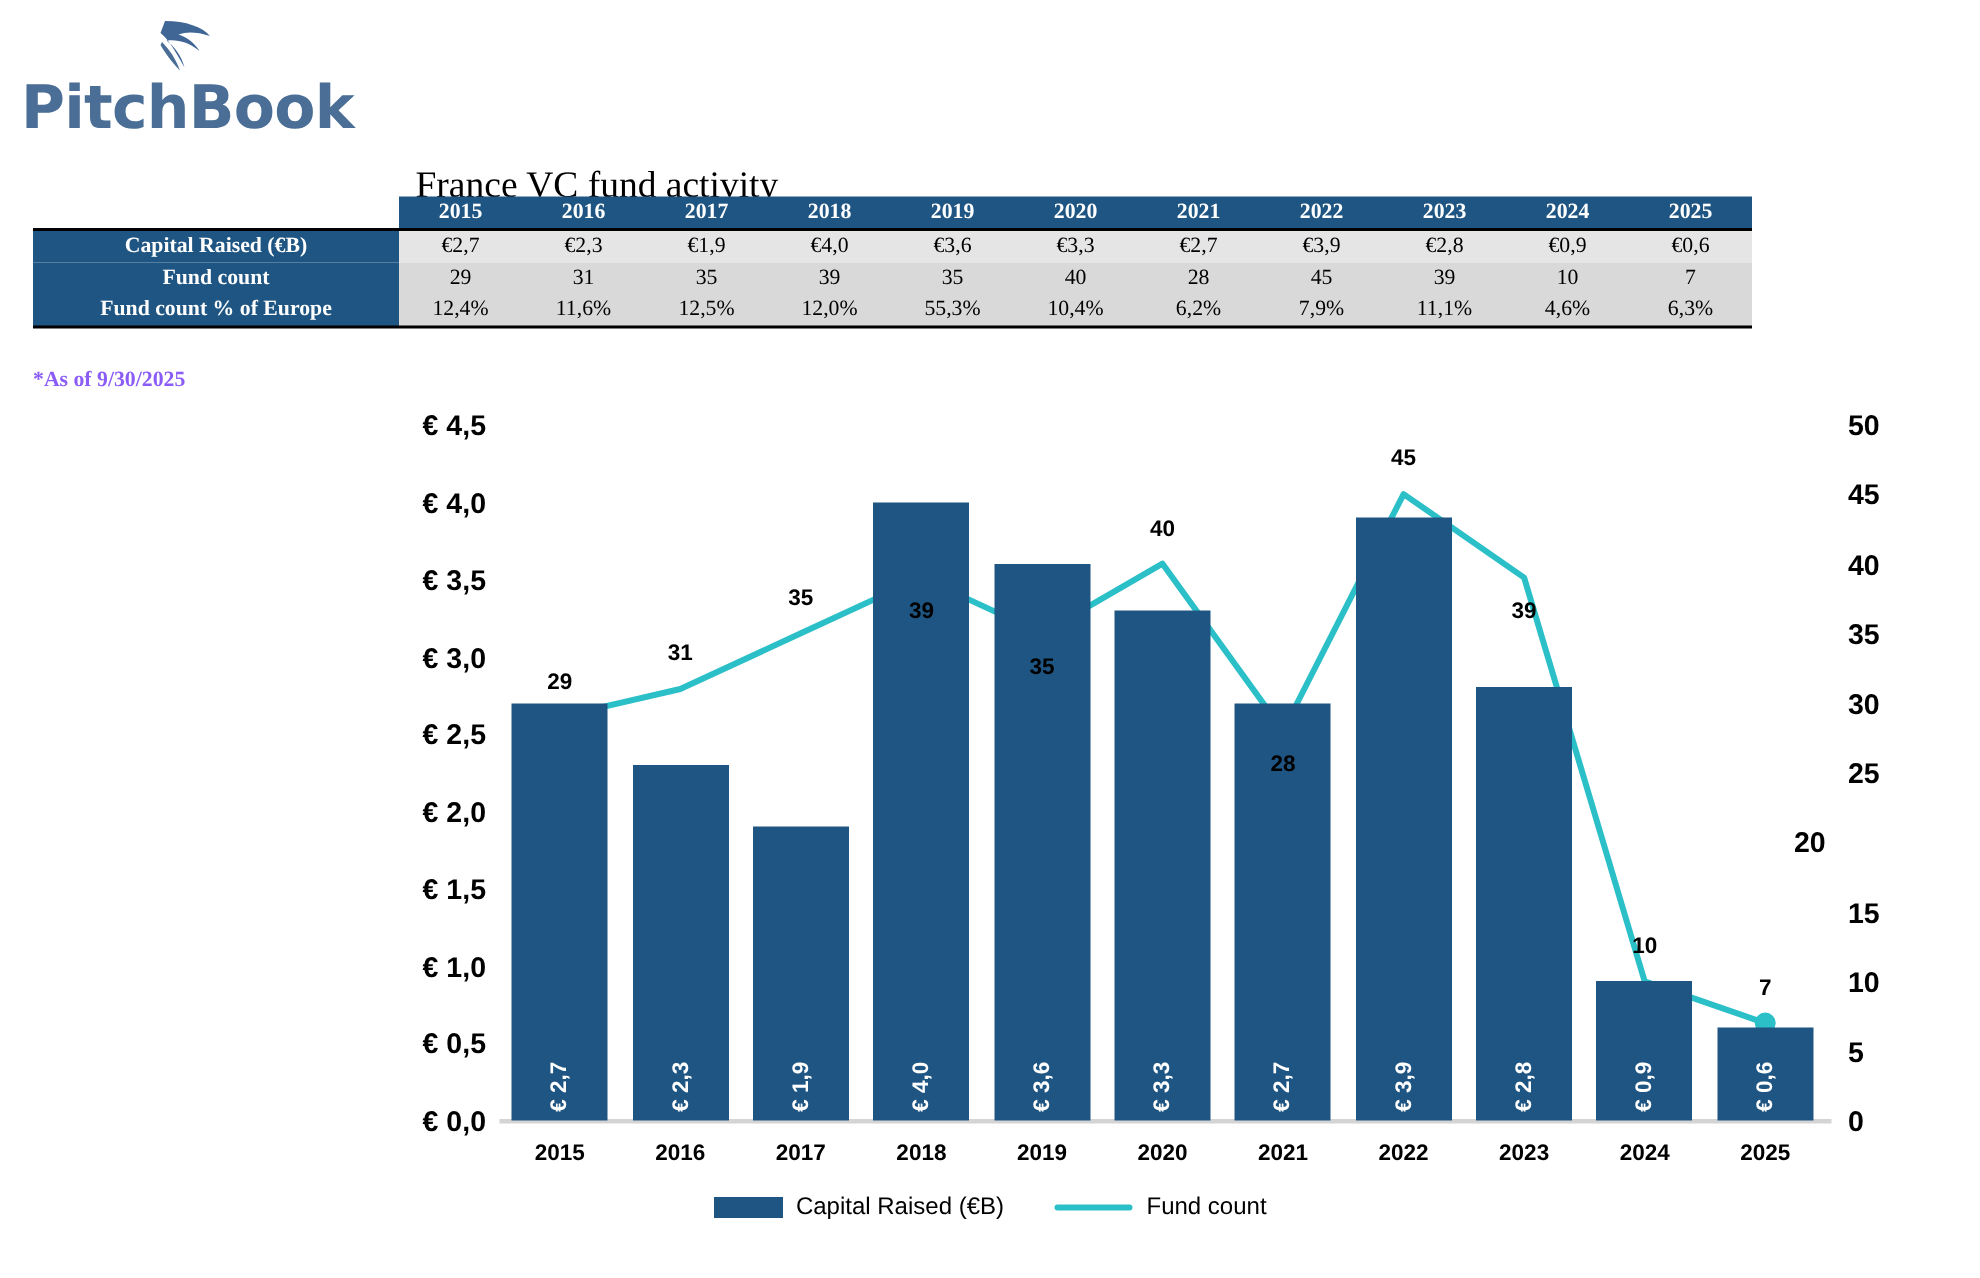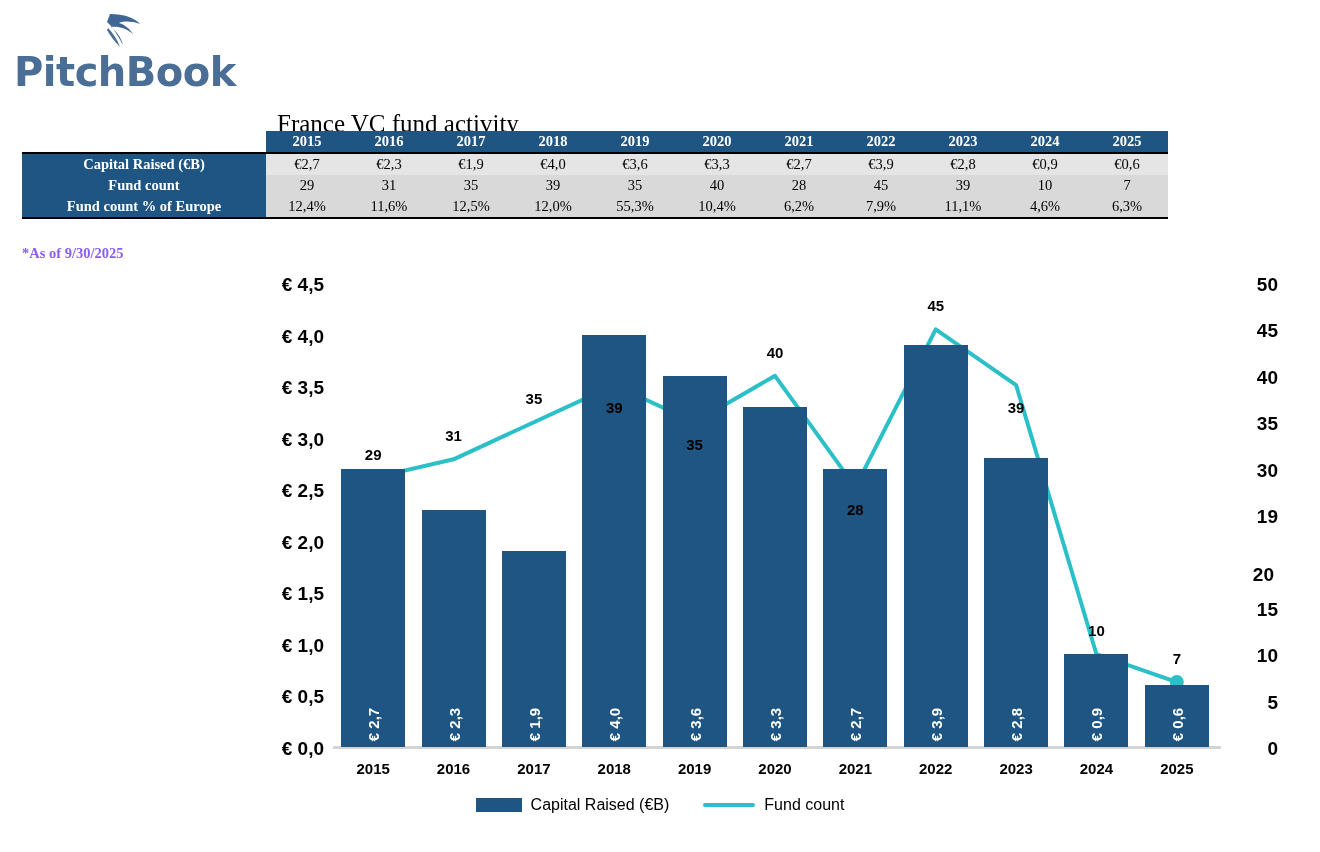--- a/index.html
+++ b/index.html
@@ -54,21 +54,21 @@
     font-size:14.5px;font-weight:bold;color:#8b5cf6;
   }
 
   
   #chart{position:absolute;left:0;top:268px;width:1320px;height:560px;}
   .ytick{
     position:absolute;font-size:19px;color:#000;font-weight:bold;
     font-family:"Liberation Sans", sans-serif;white-space:nowrap;
   }
   .ytick-left{text-align:right;width:66px;}
-  .ytick-right{text-align:right;width:46px;}
+  .ytick-right{text-align:left;width:46px;}
   #plot{position:absolute;left:333px;top:15px;width:884px;height:464px;}
   #baseline{
     position:absolute;left:333px;top:478px;width:888px;height:3px;
     background:#D4D4D4;
   }
   .bar{
     position:absolute;bottom:0;width:64px;background:#1F5582;
   }
   .bar-label{
     position:absolute;left:50%;bottom:14px;transform:translateX(-50%) rotate(-90deg);
@@ -229,22 +229,22 @@
     <div class="ytick ytick-left" style="left: 258px; top: 263.778px;">€ 2,0</div>
     <div class="ytick ytick-left" style="left: 258px; top: 212.222px;">€ 2,5</div>
     <div class="ytick ytick-left" style="left: 258px; top: 160.667px;">€ 3,0</div>
     <div class="ytick ytick-left" style="left: 258px; top: 109.111px;">€ 3,5</div>
     <div class="ytick ytick-left" style="left: 258px; top: 57.5556px;">€ 4,0</div>
     <div class="ytick ytick-left" style="left: 258px; top: 6px;">€ 4,5</div>
     <div class="ytick ytick-right" style="left: 1232px; top: 470px;">0</div>
     <div class="ytick ytick-right" style="left: 1232px; top: 423.6px;">5</div>
     <div class="ytick ytick-right" style="left: 1232px; top: 377.2px;">10</div>
     <div class="ytick ytick-right" style="left: 1232px; top: 330.8px;">15</div>
-    <div class="ytick ytick-right" style="left: 1228px; top: 284.4px; margin-top: 12px;">20</div>
-    <div class="ytick ytick-right" style="left: 1232px; top: 238px;">19</div>
+    <div class="ytick ytick-right" style="left: 1196px; top: 284.4px;">20</div>
+    <div class="ytick ytick-right" style="left: 1232px; top: 238px;">25</div>
     <div class="ytick ytick-right" style="left: 1232px; top: 191.6px;">30</div>
     <div class="ytick ytick-right" style="left: 1232px; top: 145.2px;">35</div>
     <div class="ytick ytick-right" style="left: 1232px; top: 98.8px;">40</div>
     <div class="ytick ytick-right" style="left: 1232px; top: 52.4px;">45</div>
     <div class="ytick ytick-right" style="left: 1232px; top: 6px;">50</div>
     <div class="pt-label" style="left: 373.182px; top: 177.88px;">29</div>
     <div class="pt-label" style="left: 453.545px; top: 159.32px;">31</div>
     <div class="pt-label" style="left: 533.909px; top: 122.2px;">35</div>
     <div class="pt-label" style="left: 614.273px; top: 131.08px;">39</div>
     <div class="pt-label" style="left: 694.636px; top: 168.2px;">35</div>

